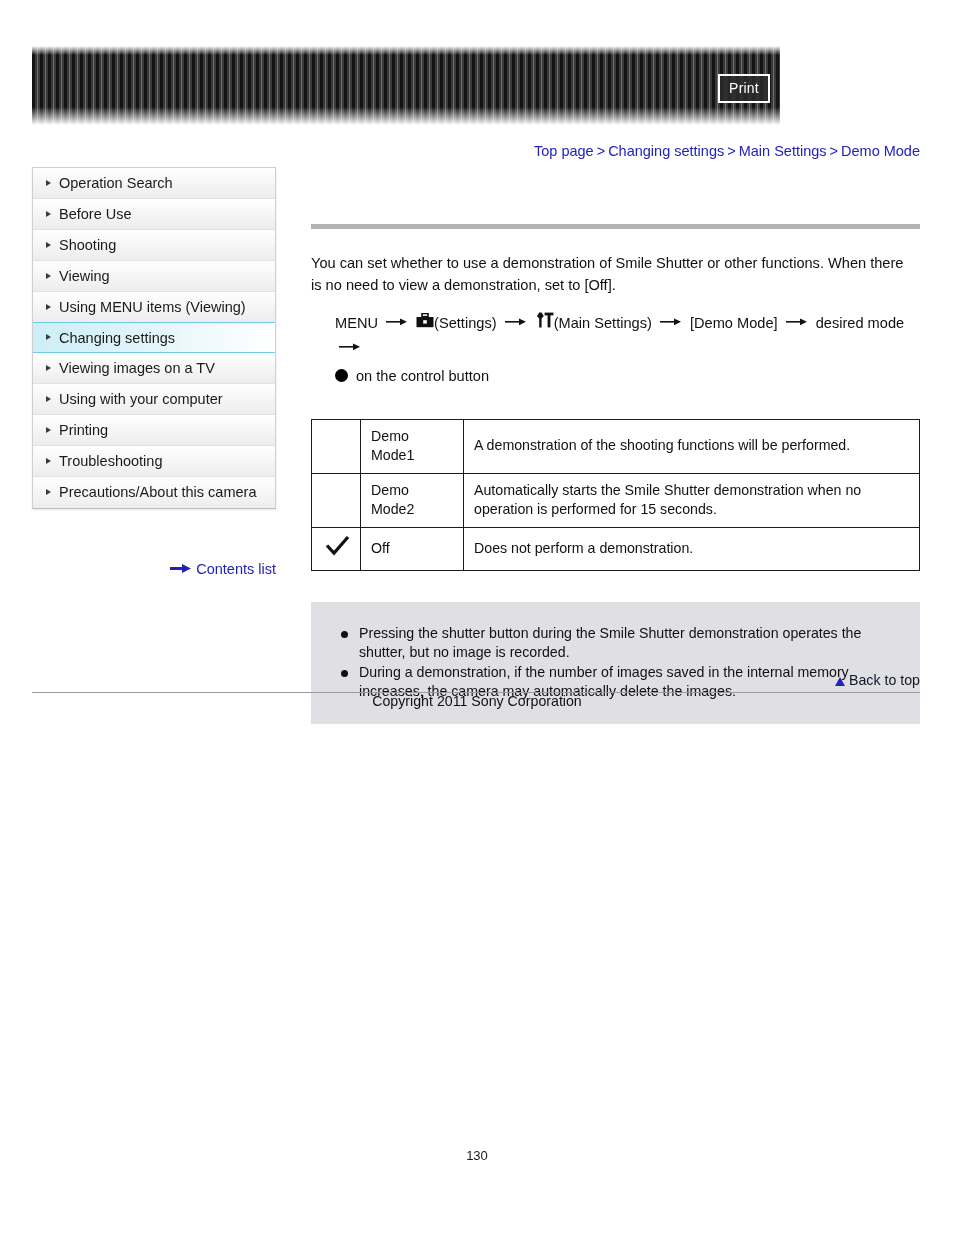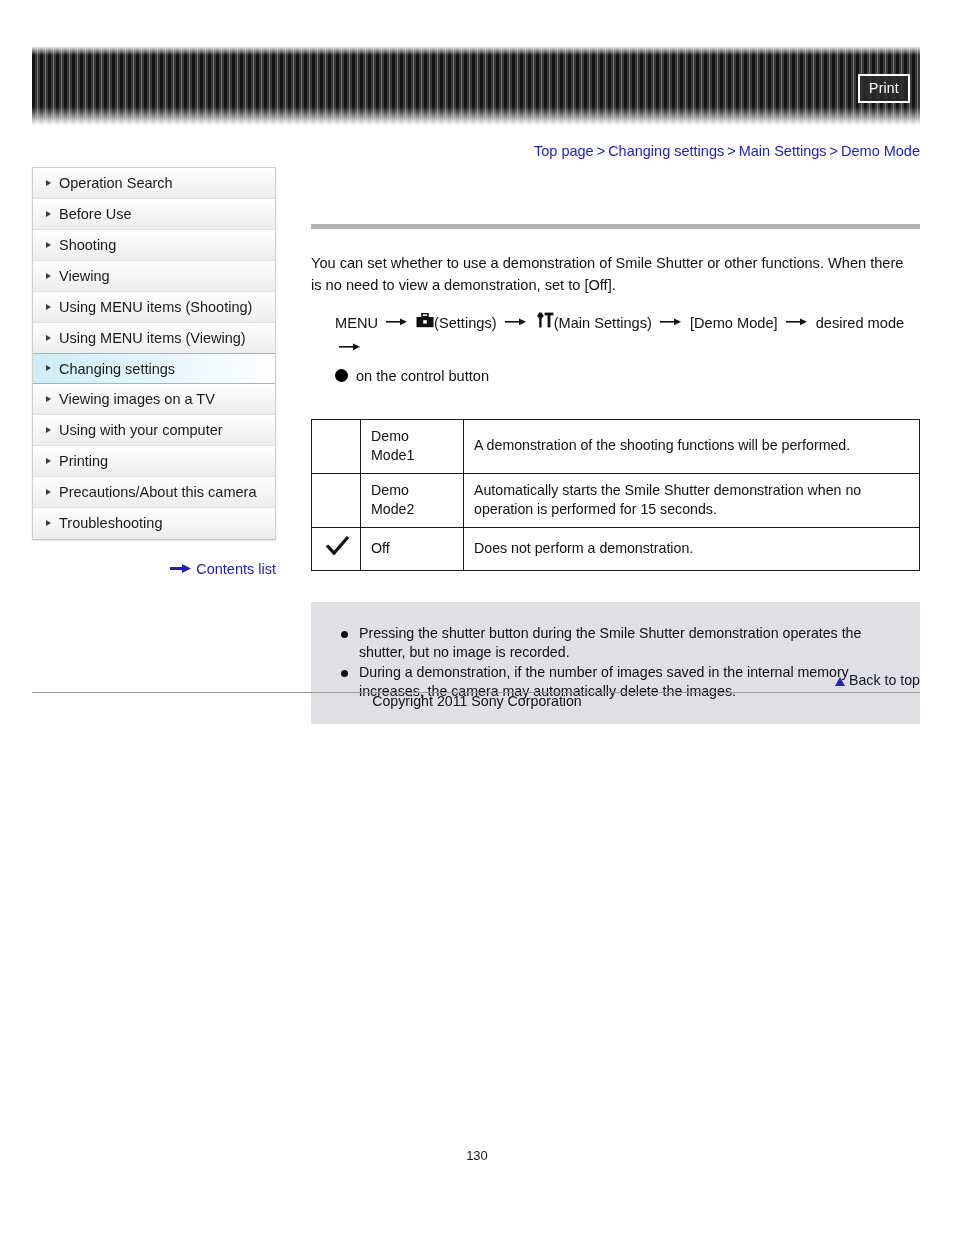--- a/index.html
+++ b/index.html
@@ -14,21 +14,21 @@
     font-family: "Liberation Sans", sans-serif;
     color: #000000;
     overflow: hidden;
   }
 
   
   .header-band {
     position: absolute;
     left: 32px;
     top: 46px;
-    width: 888px;
+    width: 748px;
     height: 79px;
   }
   .header-stripes {
     position: absolute;
     inset: 0;
     background-image:
       linear-gradient(to bottom,
         rgba(255,255,255,1) 0px,
         rgba(255,255,255,0) 9px,
         rgba(255,255,255,0) 61px,
@@ -307,49 +307,45 @@
   <div class="side-item">
     <span class="tri"></span>
     <span>Shooting</span>
   </div>
   <div class="side-item">
     <span class="tri"></span>
     <span>Viewing</span>
   </div>
   <div class="side-item">
     <span class="tri"></span>
-    <span>Using MENU items (Shooting)</span>
-  </div>
-  <div class="side-item">
-    <span class="tri"></span>
     <span>Using MENU items (Viewing)</span>
   </div>
   <div class="side-item selected">
     <span class="tri"></span>
     <span>Changing settings</span>
   </div>
   <div class="side-item">
     <span class="tri"></span>
     <span>Viewing images on a TV</span>
   </div>
   <div class="side-item">
     <span class="tri"></span>
     <span>Using with your computer</span>
   </div>
   <div class="side-item">
     <span class="tri"></span>
     <span>Printing</span>
   </div>
   <div class="side-item">
     <span class="tri"></span>
+    <span>Troubleshooting</span>
+  </div>
+  <div class="side-item">
+    <span class="tri"></span>
     <span>Precautions/About this camera</span>
-  </div>
-  <div class="side-item">
-    <span class="tri"></span>
-    <span>Troubleshooting</span>
   </div>
 </nav>
 
 <div class="contents-link">
   <span class="arrow-ico">
     <svg width="22" height="11" viewBox="0 0 22 11">
       <rect x="0" y="4" width="14" height="3" fill="#2222bb"></rect>
       <polygon points="12,1 21,5.5 12,10" fill="#2222bb"></polygon>
     </svg>
   </span><span>Contents list</span>

